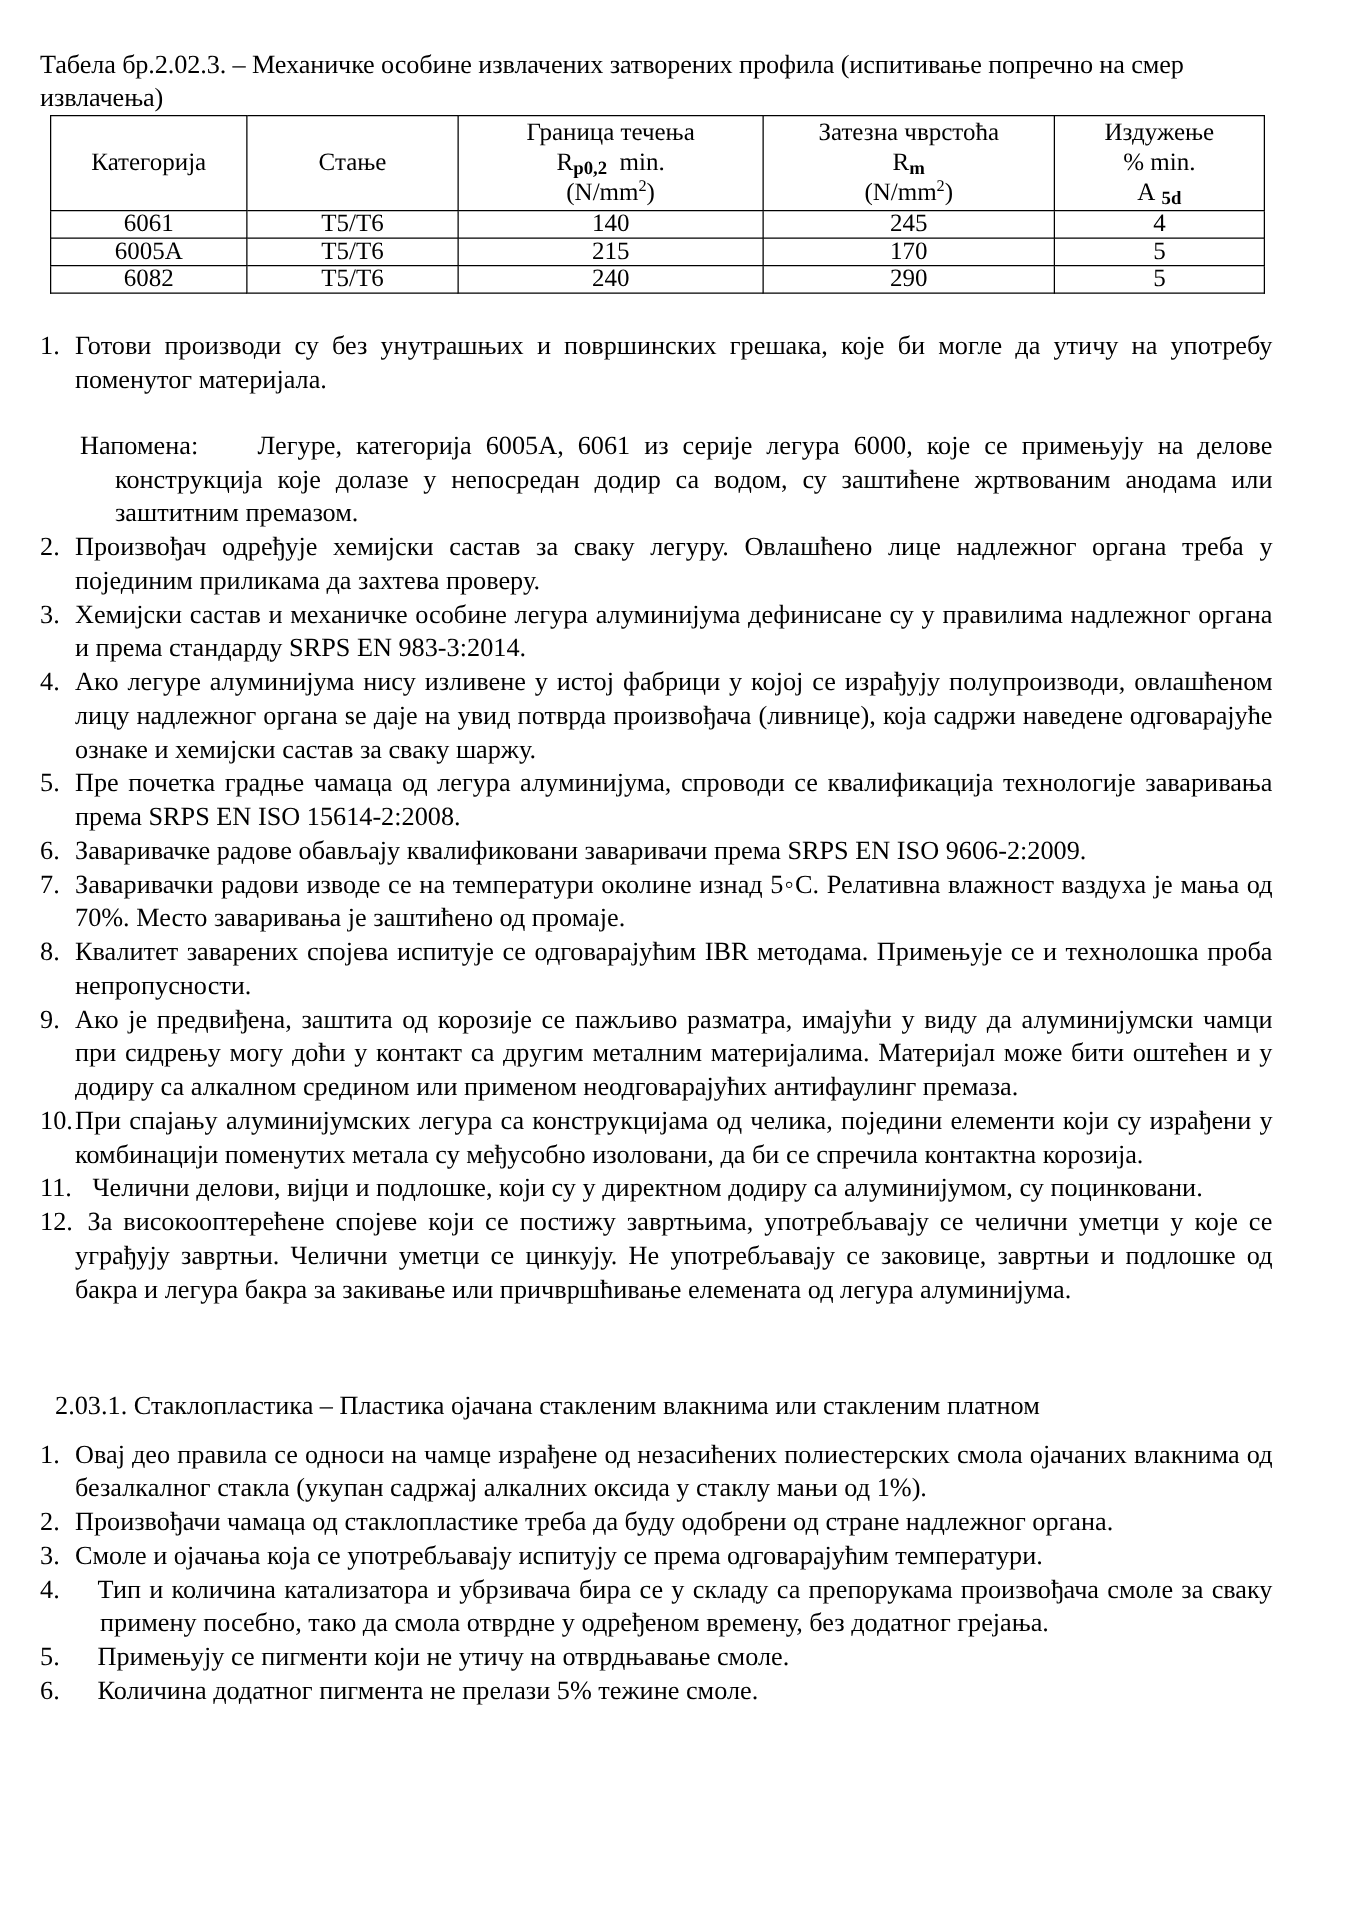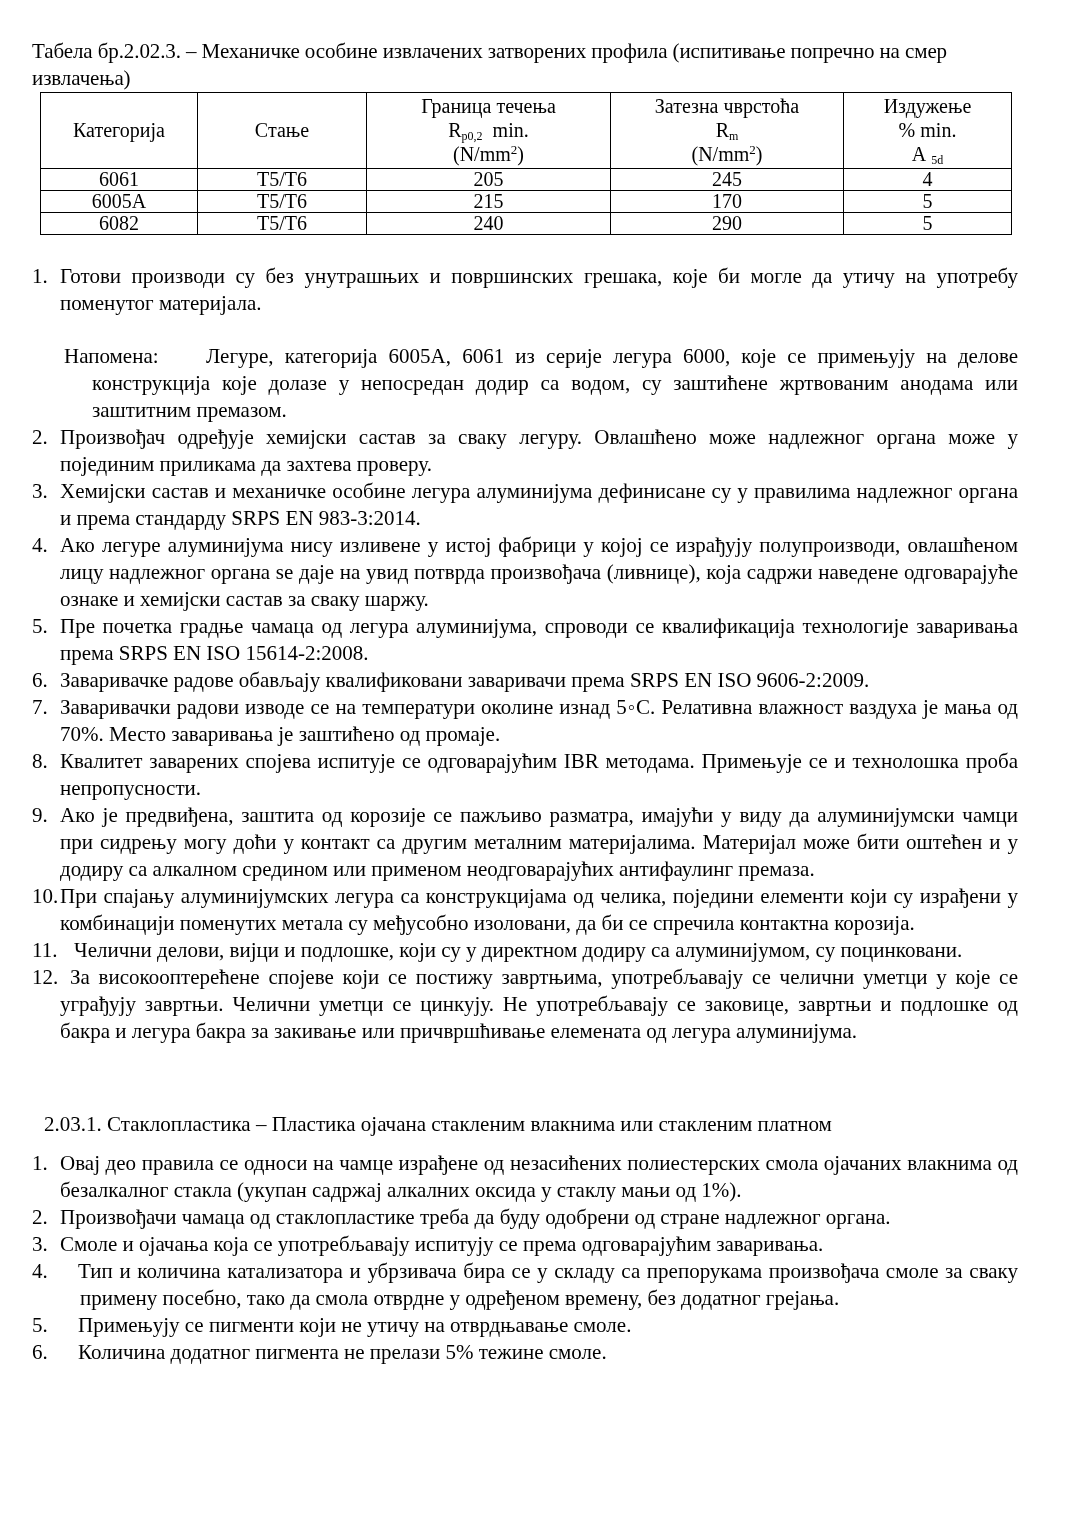--- a/index.html
+++ b/index.html
@@ -12,21 +12,21 @@
   .caption { margin: 0; text-align: left; letter-spacing: -0.1px; }
   table.props {
     border-collapse: collapse; width: 972px; margin-left: 8px; margin-top: 0px;
     font-size: 20px; line-height: 24px;
   }
   table.props th, table.props td {
     border: 1.5px solid #000; text-align: center; font-weight: normal; padding: 0 4px;
   }
   table.props th { padding-top: 1px; padding-bottom: 2px; vertical-align: middle; }
   table.props td { line-height: 21px; height: 21px; text-align: center; }
-  sub.s { font-size: 12px; vertical-align: -3px; line-height: 0; }
+  sub.s { font-size: 15px; vertical-align: -3px; line-height: 0; font-weight: bold; }
   sup.s { font-size: 13px; vertical-align: 7px; line-height: 0; }
   .list { margin: 0; padding: 0; }
   .item { position: relative; padding-left: 28px; text-align: justify; }
   .item .num { position: absolute; left: 0; top: 0; }
   .item.wide { padding-left: 28px; }
   .item.wide .num { left: 0; }
   .note { text-align: justify; padding-left: 28px; text-indent: -28px; margin-left: 32px; }
   .note .label { display: inline-block; width: 142px; text-indent: 0; }
   .gap-lg { height: 26px; }
   .gap-md { height: 27px; }
@@ -58,21 +58,21 @@
           <div>Издужење</div>
           <div>% min.</div>
           <div><span>A</span>&nbsp;<sub class="s">5d</sub></div>
         </th>
       </tr>
     </thead>
     <tbody>
       <tr>
         <td>6061</td>
         <td>T5/T6</td>
-        <td>205</td>
+        <td>140</td>
         <td>245</td>
         <td>4</td>
       </tr>
       <tr>
         <td>6005A</td>
         <td>T5/T6</td>
         <td>215</td>
         <td>170</td>
         <td>5</td>
       </tr>
@@ -95,40 +95,40 @@
     </div>
   </div>
 
   <div class="gap-lg"></div>
 
   <div class="note">
     <span class="label">Напомена:</span><span>Легуре, категорија 6005A, 6061 из серије легура 6000, које се примењују на делове конструкција које долазе у непосредан додир са водом, су заштићене жртвованим анодама или заштитним премазом.</span>
   </div>
 
   <div class="list">
-    <div class="item"><span class="num">2.</span><span>Произвођач одређује хемијски састав за сваку легуру. Овлашћено може надлежног органа може у појединим приликама да захтева проверу.</span></div>
+    <div class="item"><span class="num">2.</span><span>Произвођач одређује хемијски састав за сваку легуру. Овлашћено лице надлежног органа треба у појединим приликама да захтева проверу.</span></div>
     <div class="item"><span class="num">3.</span><span>Хемијски састав и механичке особине легура алуминијума дефинисане су у правилима надлежног органа и према стандарду SRPS EN 983-3:2014.</span></div>
     <div class="item"><span class="num">4.</span><span>Ако легуре алуминијума нису изливене у истој фабрици у којој се израђују полупроизводи, овлашћеном лицу надлежног органа se даје на увид потврда произвођача (ливнице), која садржи наведене одговарајуће ознаке и хемијски састав за сваку шаржу.</span></div>
     <div class="item"><span class="num">5.</span><span>Пре почетка градње чамаца од легура алуминијума, спроводи се квалификација технологије заваривања према SRPS EN ISO 15614-2:2008.</span></div>
     <div class="item"><span class="num">6.</span><span>Заваривачке радове обављају квалификовани заваривачи према SRPS EN ISO 9606-2:2009.</span></div>
     <div class="item"><span class="num">7.</span><span>Заваривачки радови изводе се на температури околине изнад 5◦C. Релативна влажност ваздуха је мања од 70%. Место заваривања је заштићено од промаје.</span></div>
     <div class="item"><span class="num">8.</span><span>Квалитет заварених спојева испитује се одговарајућим IBR методама. Примењује се и технолошка проба непропусности.</span></div>
     <div class="item"><span class="num">9.</span><span>Ако је предвиђена, заштита од корозије се пажљиво разматра, имајући у виду да алуминијумски чамци при сидрењу могу доћи у контакт са другим металним материјалима. Материјал може бити оштећен и у додиру са алкалном средином или применом неодговарајућих антифаулинг премаза.</span></div>
     <div class="item"><span class="num">10.</span><span>При спајању алуминијумских легура са конструкцијама од челика, поједини елементи који су израђени у комбинацији поменутих метала су међусобно изоловани, да би се спречила контактна корозија.</span></div>
     <div class="item wide"><span class="num">11.</span><span style="padding-left:14px">Челични делови, вијци и подлошке, који су у директном додиру са алуминијумом, су поцинковани.</span></div>
     <div class="item wide"><span class="num">12.</span><span style="padding-left:10px">За високооптерећене спојеве који се постижу завртњима, употребљавају се челични уметци у које се уграђују завртњи. Челични уметци се цинкују. Не употребљавају се заковице, завртњи и подлошке од бакра и легура бакра за закивање или причвршћивање елемената од легура алуминијума.</span></div>
     <div class="item wide"><span class="num"></span><span style="padding-left:14px"></span></div>
   </div>
 
   <div class="gap-md"></div>
 
   <p class="section-title">2.03.1. Стаклопластика – Пластика ојачана стакленим влакнима или стакленим платном</p>
 
   <div class="list">
     <div class="item"><span class="num">1.</span><span>Овај део правила се односи на чамце израђене од незасићених полиестерских смола ојачаних влакнима од безалкалног стакла (укупан садржај алкалних оксида у стаклу мањи од 1%).</span></div>
     <div class="item"><span class="num">2.</span><span>Произвођачи чамаца од стаклопластике треба да буду одобрени од стране надлежног органа.</span></div>
-    <div class="item"><span class="num">3.</span><span>Смоле и ојачања која се употребљавају испитују се према одговарајућим заваривања.</span></div>
+    <div class="item"><span class="num">3.</span><span>Смоле и ојачања која се употребљавају испитују се према одговарајућим температури.</span></div>
     <div class="item" style="padding-left:48px"><span class="num">4.</span><span style="margin-left:-2px">Тип и количина катализатора и убрзивача бира се у складу са препорукама произвођача смоле за сваку примену посебно, тако да смола отврдне у одређеном времену, без додатног грејања.</span></div>
     <div class="item" style="padding-left:46px"><span class="num">5.</span><span>Примењују се пигменти који не утичу на отврдњавање смоле.</span></div>
     <div class="item" style="padding-left:46px"><span class="num">6.</span><span>Количина додатног пигмента не прелази 5% тежине смоле.</span></div>
   </div>
 
 </div>
 
 </body></html>

